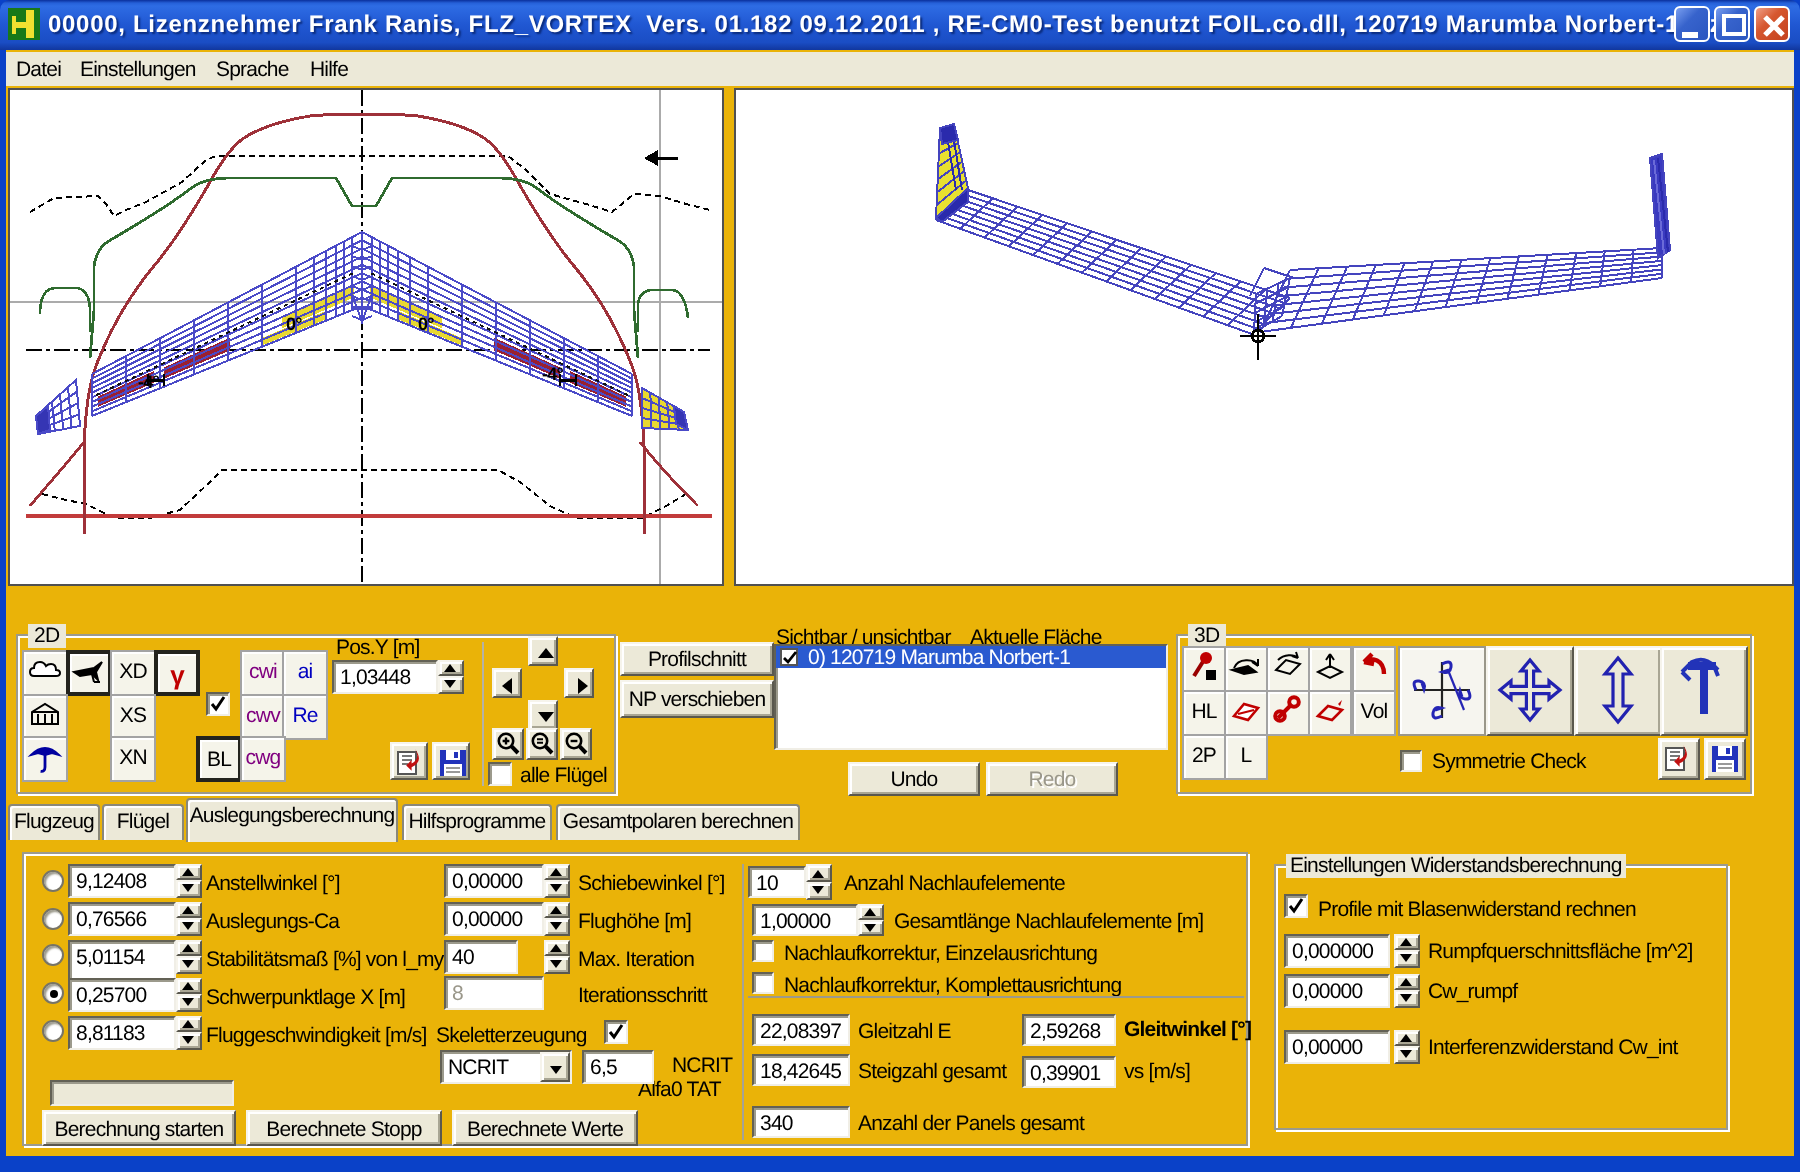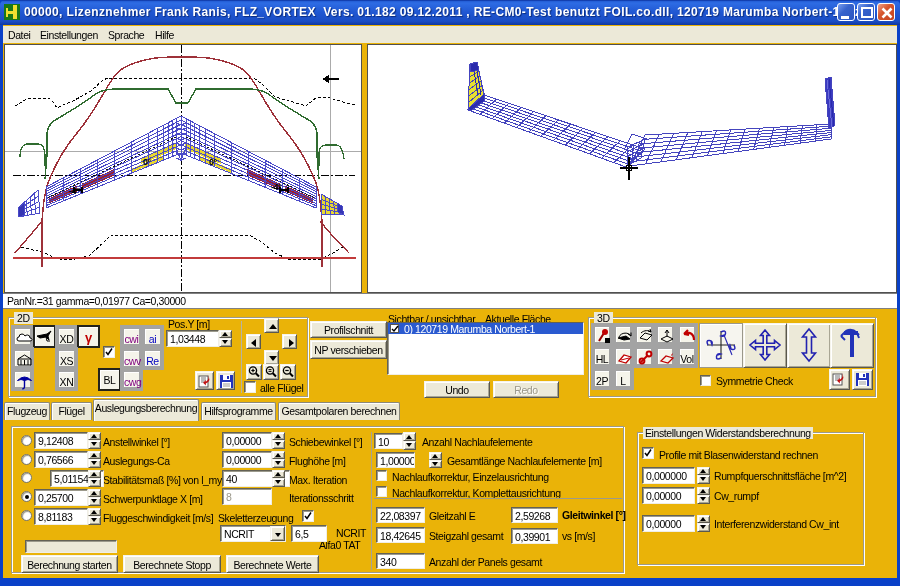--- a/index.html
+++ b/index.html
@@ -27,21 +27,21 @@
 #gright { left:364px; top:19px; width:530px; height:249px; }
 
 #status { left:0px; top:268px; width:894px; height:16px; background:#fff;
   border:1px solid #808080; border-left:none; border-right:none; }
 #status span { position:absolute; left:4px; top:1px; }
 
 .gbox { border:1px solid #9c9a8c; box-shadow:1px 1px 0 #fff, inset 1px 1px 0 #fff; }
 
 .btn { white-space:nowrap; background:#ECE9D8; border:1px solid; border-color:#f6f4ec #5a584e #5a584e #f6f4ec;
   box-shadow:inset 1px 1px 0 #fff, inset -1px -1px 0 #a9a694; text-align:center; }
-.cell { background:#F5F4EA; border:4px solid #a3a3a3; text-align:center; box-shadow:inset 1px 1px 0 #fff; }
+.cell { background:#F5F4EA; border:1px solid #a3a3a3; text-align:center; box-shadow:inset 1px 1px 0 #fff; }
 .cellp { border:2px solid #23231d; }
 
 .field { background:#fff; border:1px solid; border-color:#636155 #f0eee6 #f0eee6 #636155;
   box-shadow:inset 1px 1px 0 #9c9a8c; padding:2px 0 0 3px; white-space:nowrap; overflow:hidden; }
 .arr { position:absolute; width:0; height:0; border-left:3px solid transparent; border-right:3px solid transparent; }
 .arr.u { border-bottom:4px solid #000; }
 .arr.d { border-top:4px solid #000; }
 .chk { background:#fff; border:1px solid; border-color:#636155 #f0eee6 #f0eee6 #636155;
   box-shadow:inset 1px 1px 0 #9c9a8c; width:12px; height:12px; }
 .radio { width:11px; height:11px; border-radius:50%; background:#fff; border:1px solid #777466;
@@ -276,23 +276,20 @@
             <polygon points="100,64 116,49 116,56 103,66" fill="#2A2AAC" stroke="#4444BE"></polygon>
             <polygon points="102,19 109,17 111,25 103,27" fill="#2A2AAC" stroke="#4444BE"></polygon>
             <polygon points="457,34 463,32 467,80 461,84" fill="#3A3AC0" stroke="#4444BE"></polygon>
             <line x1="459" y1="35" x2="464" y2="82" stroke="#6A6AD8" stroke-width="1"></line>
             <line x1="461" y1="34" x2="466" y2="81" stroke="#2A2AAC" stroke-width="1"></line>
             <circle cx="261" cy="123" r="3" fill="none" stroke="#000" stroke-width="1.3"></circle>
             <line x1="261" y1="112" x2="261" y2="135" stroke="#000" stroke-width="1.2"></line>
             <line x1="252" y1="123" x2="270" y2="123" stroke="#000" stroke-width="1.2"></line>
           </g>
     </svg></div>
-    <div id="status" class="abs">
-        <span>PanNr.=31 gamma=0,01977 Ca=0,30000</span>
-      </div>
 
     <div class="abs gbox" style="left:5px;top:292px;width:300px;height:80px;"></div>
     <div class="abs lbl" style="left:11px;top:287px;background:#ECE9D8;padding:0 3px;">2D</div>
     <div class="abs" id="grid2d">
         <div class="abs cell" style="left: 8px; top: 300px; width: 23px; height: 23px; line-height: 21px;"><svg width="19" height="19" viewBox="0 0 19 19">
             <path d="M4,12 q-2,0 -2,-2 q0,-2 2,-2 q0,-3 3,-3 q2,0 3,2 q1,-1 2.5,-1 q2.5,0 2.5,3 q2,0 2,1.5 q0,1.5 -2,1.5 z" fill="#fff" stroke="#000"></path>
           </svg></div>
         <div class="abs cell cellp" style="left: 30px; top: 300px; width: 23px; height: 23px; line-height: 21px;"><svg width="19" height="19" viewBox="0 0 19 19">
             <g stroke="#000" fill="#000">
               <path d="M2,9 L12,7 L16,4 L13,9 L14,13 L11,10 L5,11 z"></path>
@@ -542,21 +539,21 @@
           <span class="arr u" style="left:3px;top:2px;"></span>
           <span class="arr d" style="left:3px;top:10px;"></span>
         </div>
         <div class="abs field" style="left:31px;top:426px;width:54px;height:17px;">0,76566</div>
         <div class="abs spinbox" style="left:85px;top:426px;width:13px;height:17px;">
           <div class="btn" style="position:absolute;left:0;top:0;width:13px;height:8px;"></div>
           <div class="btn" style="position:absolute;left:0;top:8px;width:13px;height:9px;"></div>
           <span class="arr u" style="left:3px;top:2px;"></span>
           <span class="arr d" style="left:3px;top:10px;"></span>
         </div>
-        <div class="abs field" style="left:31px;top:445px;width:54px;height:17px;margin-left:16px;">5,01154</div>
+        <div class="abs field" style="left:31px;top:445px;width:54px;height:34px;">5,01154</div>
         <div class="abs spinbox" style="left:85px;top:445px;width:13px;height:17px;">
           <div class="btn" style="position:absolute;left:0;top:0;width:13px;height:8px;"></div>
           <div class="btn" style="position:absolute;left:0;top:8px;width:13px;height:9px;"></div>
           <span class="arr u" style="left:3px;top:2px;"></span>
           <span class="arr d" style="left:3px;top:10px;"></span>
         </div>
         <div class="abs field" style="left:31px;top:464px;width:54px;height:17px;">0,25700</div>
         <div class="abs spinbox" style="left:85px;top:464px;width:13px;height:17px;">
           <div class="btn" style="position:absolute;left:0;top:0;width:13px;height:8px;"></div>
           <div class="btn" style="position:absolute;left:0;top:8px;width:13px;height:9px;"></div>
@@ -577,21 +574,21 @@
           <span class="arr u" style="left:3px;top:2px;"></span>
           <span class="arr d" style="left:3px;top:10px;"></span>
         </div>
         <div class="abs field" style="left:219px;top:426px;width:50px;height:17px;">0,00000</div>
         <div class="abs spinbox" style="left:269px;top:426px;width:13px;height:17px;">
           <div class="btn" style="position:absolute;left:0;top:0;width:13px;height:8px;"></div>
           <div class="btn" style="position:absolute;left:0;top:8px;width:13px;height:9px;"></div>
           <span class="arr u" style="left:3px;top:2px;"></span>
           <span class="arr d" style="left:3px;top:10px;"></span>
         </div>
-        <div class="abs field" style="left:219px;top:445px;width:68px;height:17px;">40</div>
+        <div class="abs field" style="left:219px;top:445px;width:37px;height:17px;">40</div>
         <div class="abs spinbox" style="left:269px;top:445px;width:13px;height:17px;">
           <div class="btn" style="position:absolute;left:0;top:0;width:13px;height:8px;"></div>
           <div class="btn" style="position:absolute;left:0;top:8px;width:13px;height:9px;"></div>
           <span class="arr u" style="left:3px;top:2px;"></span>
           <span class="arr d" style="left:3px;top:10px;"></span>
         </div>
         <div class="abs field" style="left:219px;top:463px;width:50px;height:17px;color:#9a978a;">8</div>
       </div>
     <div class="abs lbl" style="left:100px;top:411px;">Anstellwinkel [°]</div>
     <div class="abs lbl" style="left:100px;top:430px;">Auslegungs-Ca</div>
@@ -621,21 +618,21 @@
     <div class="abs" style="left:368px;top:407px;width:1px;height:138px;background:#a5a295;"></div>
 
     <div class="abs field" style="left:371px;top:408px;width:29px;height:16px;">10</div>
     <div class="abs spinbox" style="left:400px;top:407px;width:13px;height:18px;">
         <div class="btn" style="position:absolute;left:0;top:0;width:13px;height:9px;"></div>
         <div class="btn" style="position:absolute;left:0;top:9px;width:13px;height:9px;"></div>
         <span class="arr u" style="left:3px;top:3px;"></span>
         <span class="arr d" style="left:3px;top:11px;"></span>
       </div>
     <div class="abs lbl" style="left:419px;top:411px;">Anzahl Nachlaufelemente</div>
-    <div class="abs field" style="left:373px;top:427px;width:39px;height:16px;">1,00000</div>
+    <div class="abs field" style="left:373px;top:427px;width:53px;height:16px;">1,00000</div>
     <div class="abs spinbox" style="left:426px;top:427px;width:13px;height:16px;">
         <div class="btn" style="position:absolute;left:0;top:0;width:13px;height:8px;"></div>
         <div class="btn" style="position:absolute;left:0;top:8px;width:13px;height:8px;"></div>
         <span class="arr u" style="left:3px;top:2px;"></span>
         <span class="arr d" style="left:3px;top:10px;"></span>
       </div>
     <div class="abs lbl" style="left:444px;top:430px;">Gesamtlänge Nachlaufelemente [m]</div>
     <div class="abs chk" style="left:373px;top:445px;width:11px;height:11px;"></div>
     <div class="abs lbl" style="left:389px;top:446px;">Nachlaufkorrektur, Einzelausrichtung</div>
     <div class="abs chk" style="left:373px;top:461px;width:11px;height:11px;"></div>

